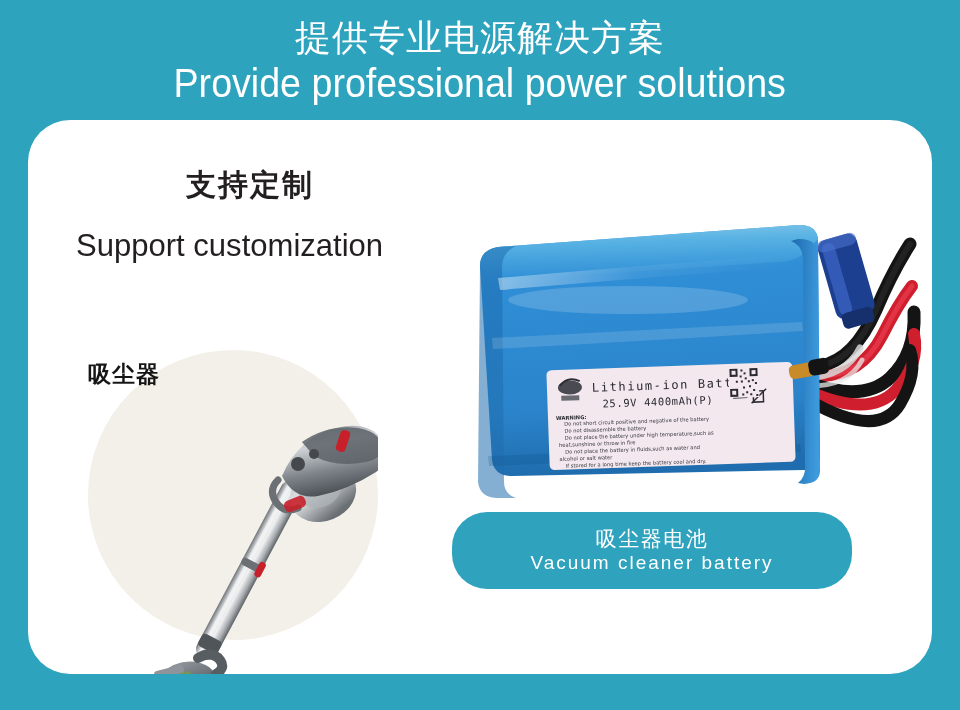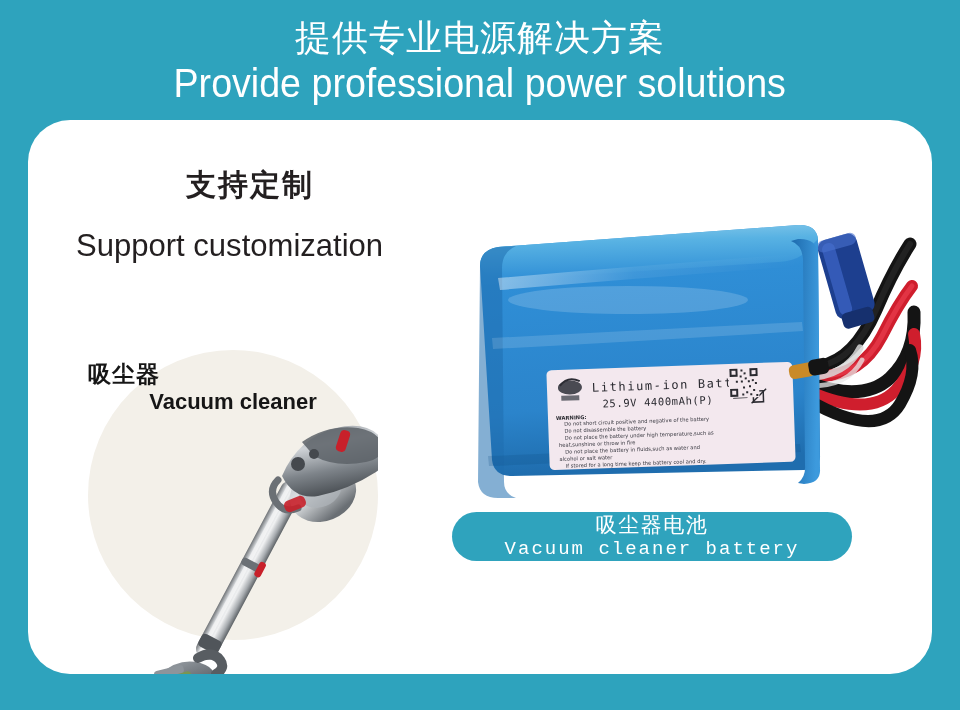--- a/index.html
+++ b/index.html
@@ -83,52 +83,51 @@
 
   
   #vacuum { position:absolute; left:90px; top:290px; width:260px; height:310px; }
 
   
   #battery-wrap { position:absolute; left:400px; top:50px; width:504px; height:380px; }
 
   
   #pill {
     position:absolute; left:424px; top:392px;
-    width:400px; height:49px;
+    width:400px; height:77px;
     background:#2fa3bd;
     border-radius:35px;
     display:flex; flex-direction:column;
     align-items:center; justify-content:center;
   }
   #pill-cn {
     color:#ffffff; font-size:21px; line-height:25px;
     letter-spacing:1.5px; font-weight:400; white-space:nowrap;
   }
   #pill-en {
     color:#ffffff; font-size:19px; line-height:24px;
     letter-spacing:2px; font-weight:400; white-space:nowrap;
-    font-family:Liberation Mono, monospace;
+    font-family:Liberation Sans, sans-serif;
   }
 </style>
 </head>
 <body>
 
 <div id="header">
   <div id="header-cn">提供专业电源解决方案</div>
   <div id="header-en">Provide professional power solutions</div>
 </div>
 
 <div id="card">
 
   <div id="cust-cn">支持定制</div>
   <div id="cust-en">Support customization</div>
 
   <div id="vac-circle"></div>
   <div id="vac-cn">吸尘器</div>
-  <div id="vac-en">Vacuum cleaner</div>
 
   <svg id="vacuum" viewBox="0 0 260 310">
     <defs>
       <linearGradient id="gTube" x1="0" y1="0" x2="1" y2="0">
         <stop offset="0" stop-color="#6e7276"></stop>
         <stop offset="0.22" stop-color="#d4d7da"></stop>
         <stop offset="0.5" stop-color="#f0f1f2"></stop>
         <stop offset="0.78" stop-color="#a9adb1"></stop>
         <stop offset="1" stop-color="#5d6266"></stop>
       </linearGradient>

